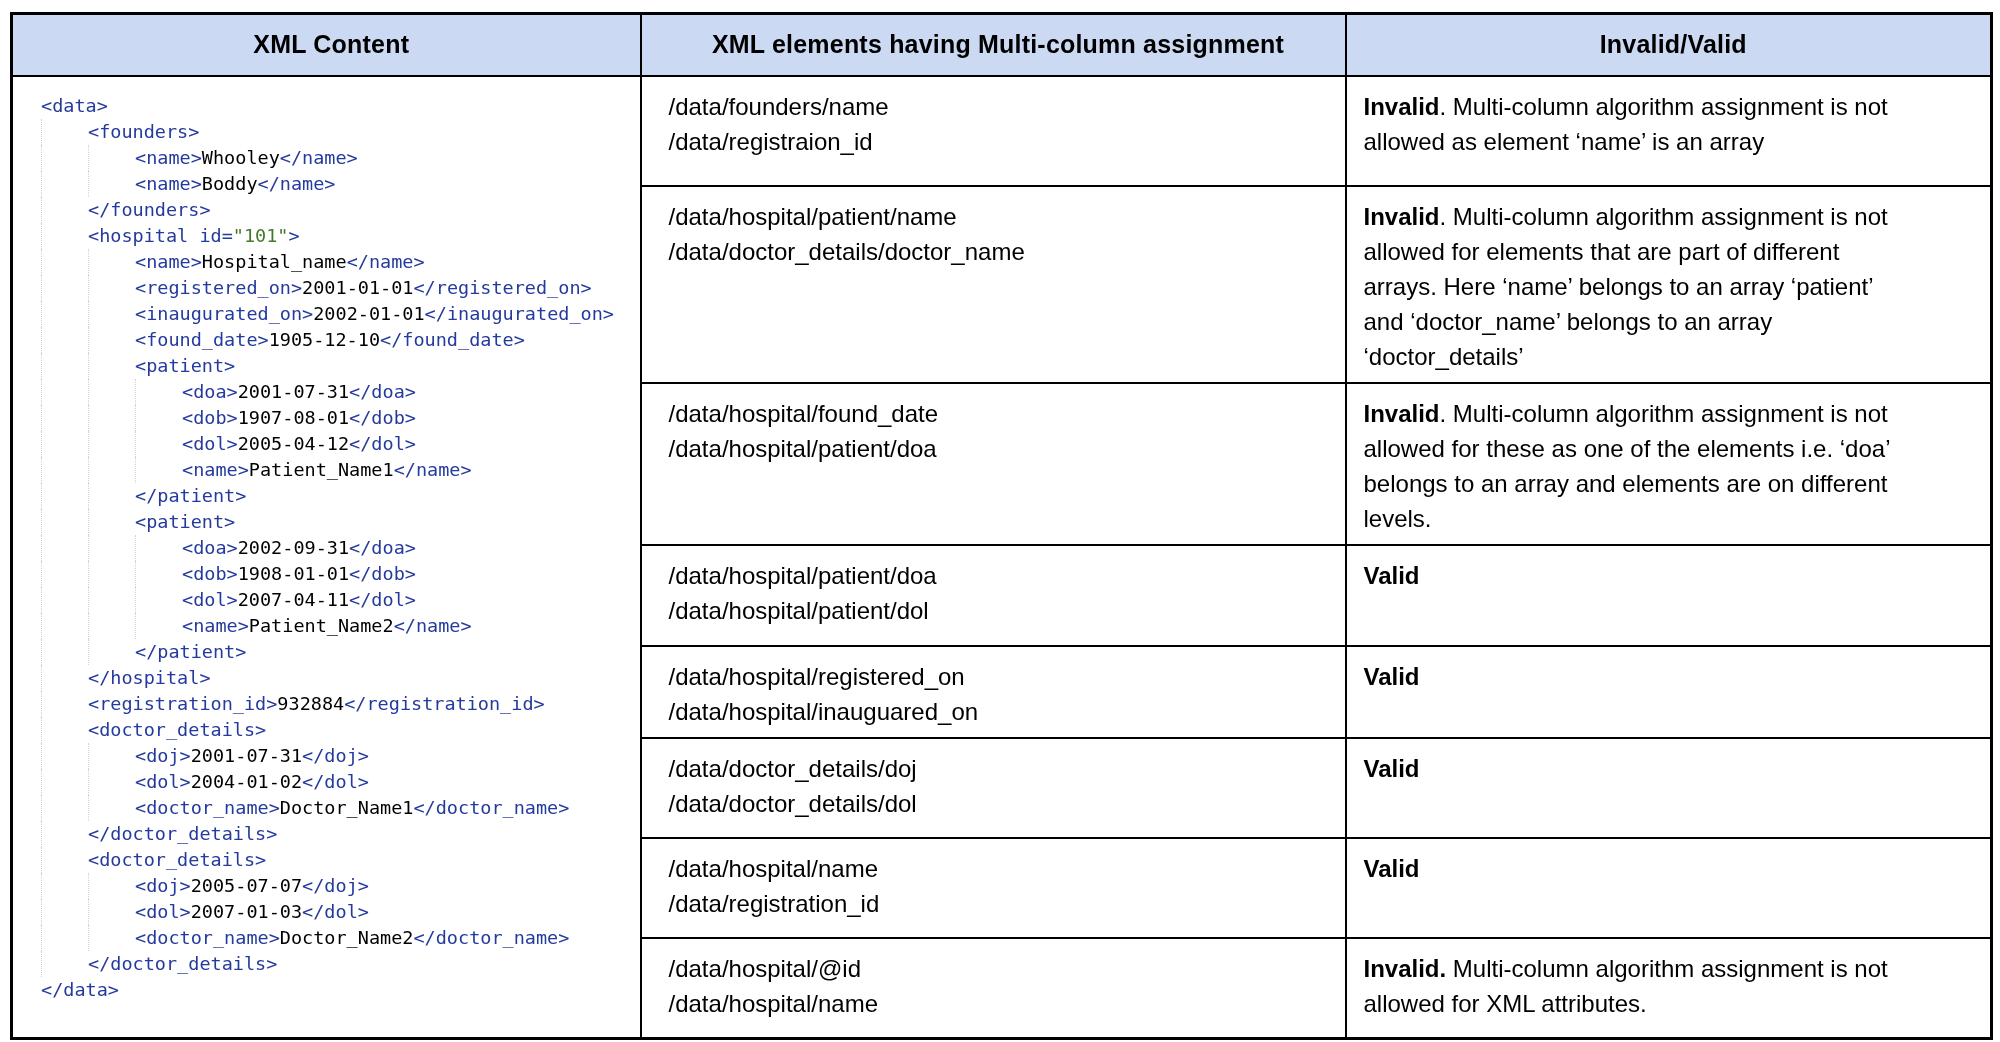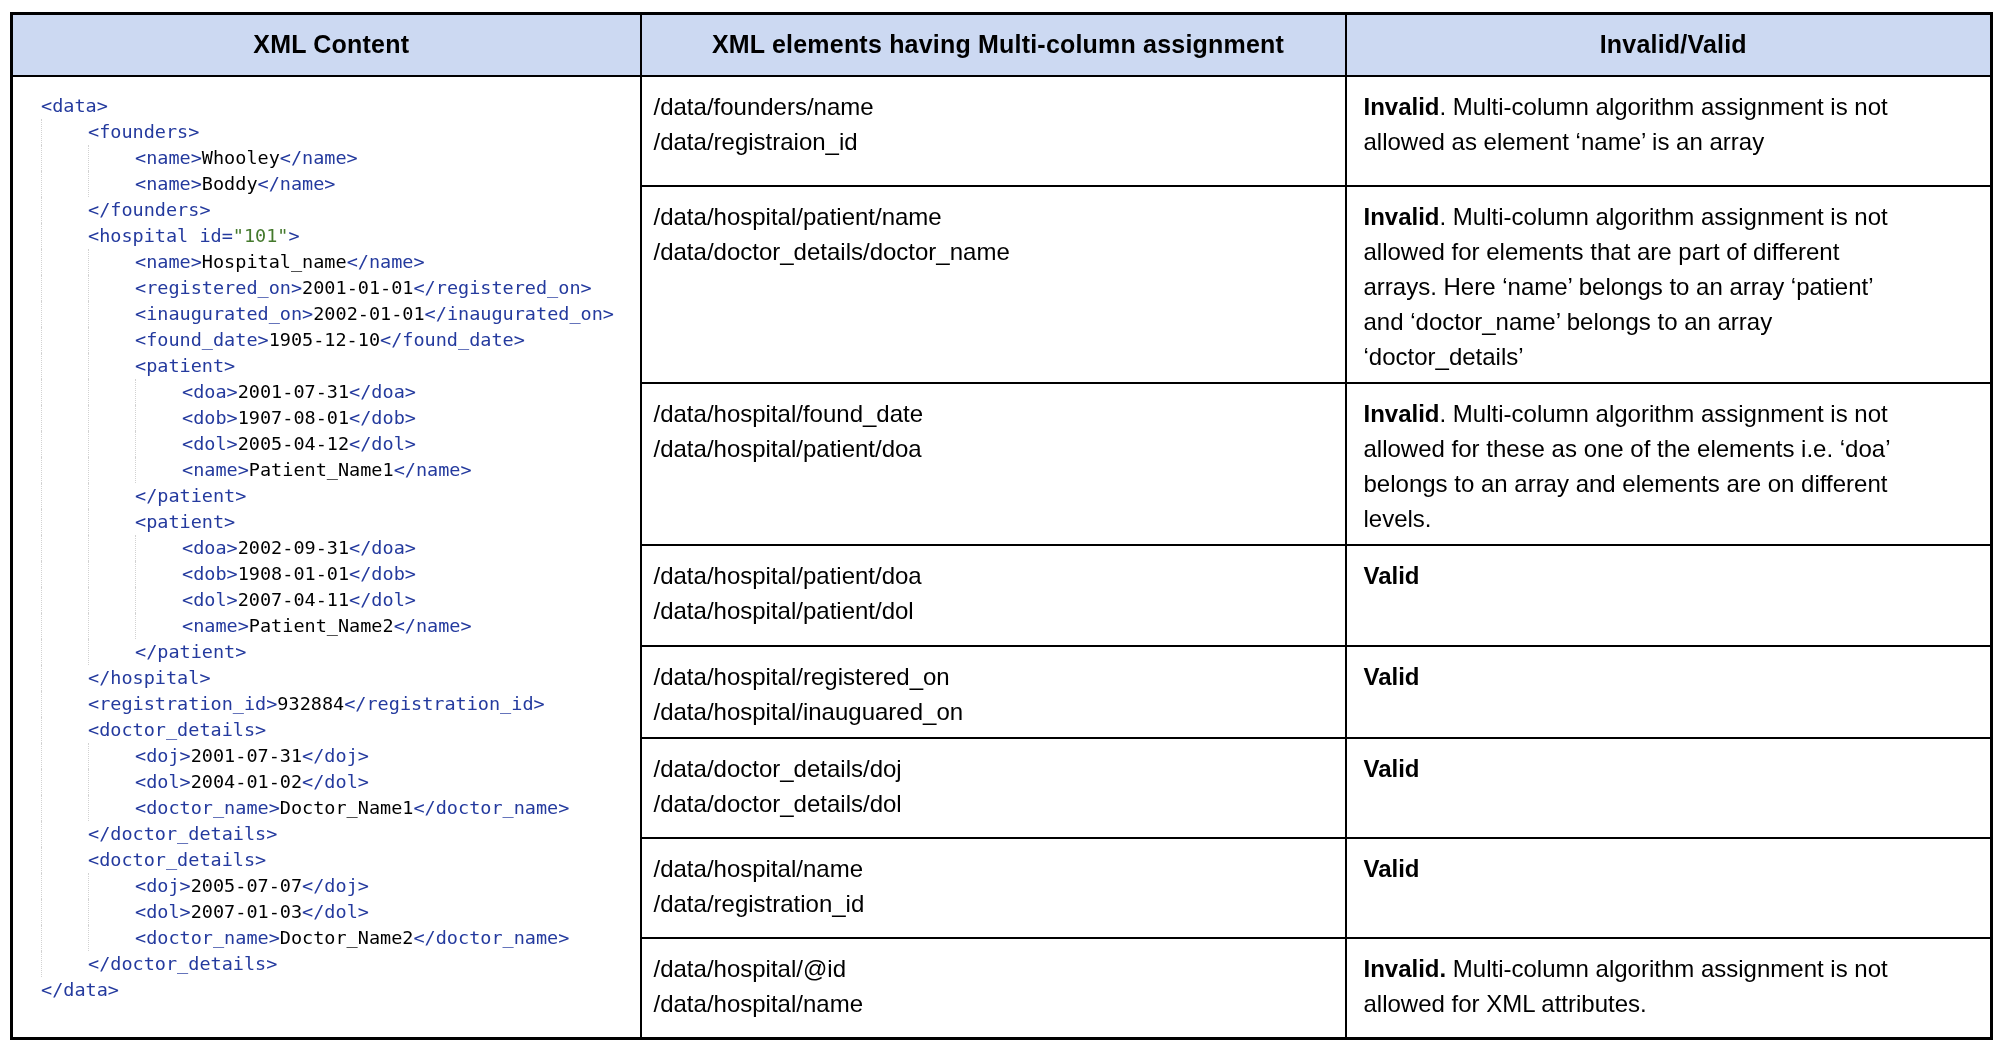--- a/index.html
+++ b/index.html
@@ -47,21 +47,21 @@
     width: 47px; height: 26px;
     vertical-align: top;
     border-left: 1px dotted #d2d2d2;
   }
   .seg-t { color: var(--tag-color, #243a9e); text-align: right; }
   .seg-c { color: #000; }
   .seg-g { color: var(--attr-color, #44792c); }
 
   
   .paths-cell {
-    padding: 12px 10px 8px 12px;
+    padding: 12px 10px 8px 27px;
     font-size: 24px;
     line-height: 35px;
   }
   .xpath { white-space: nowrap; }
 
   
   .verdict-cell {
     padding: 12px 92px 8px 17px;
     font-size: 24px;
     line-height: 35px;

